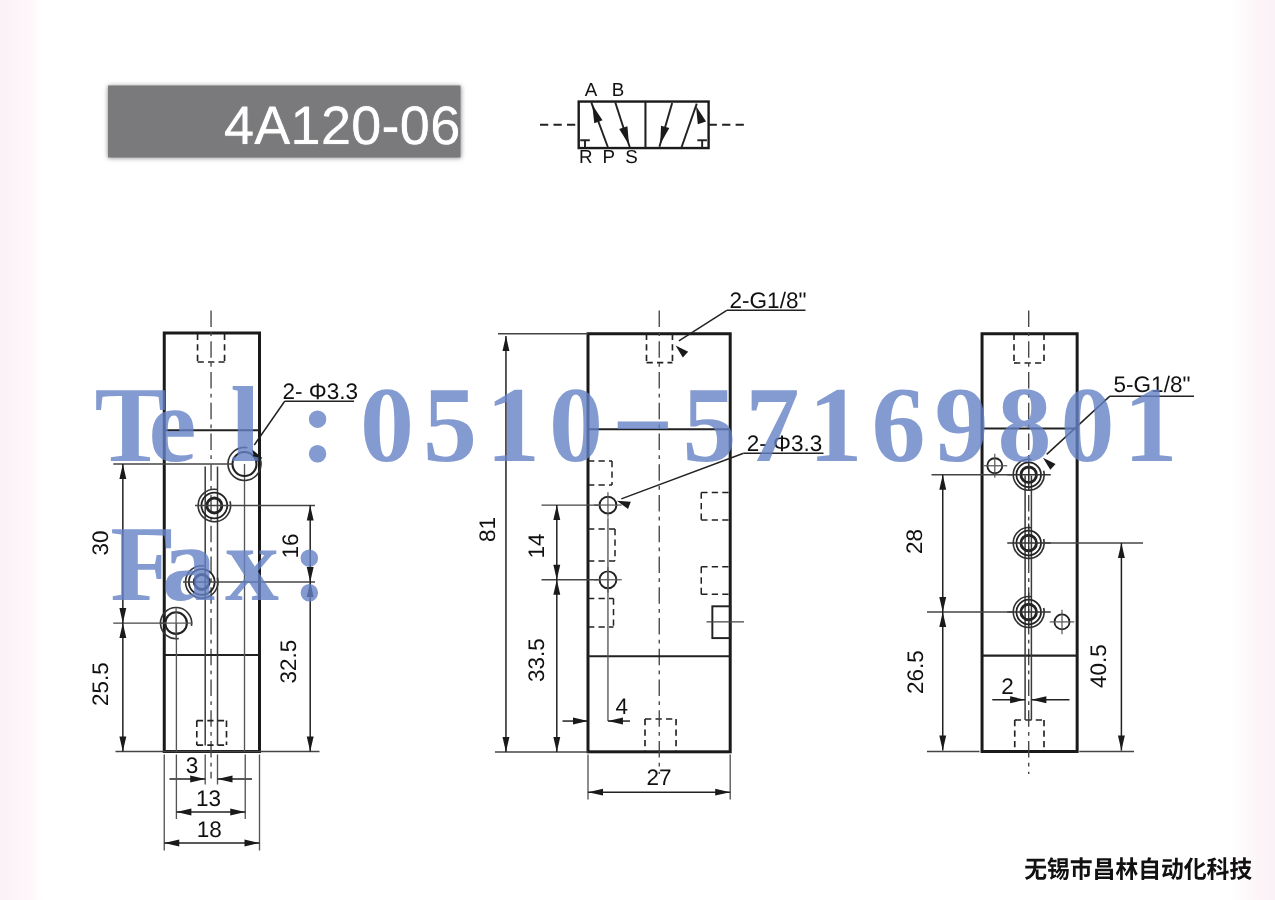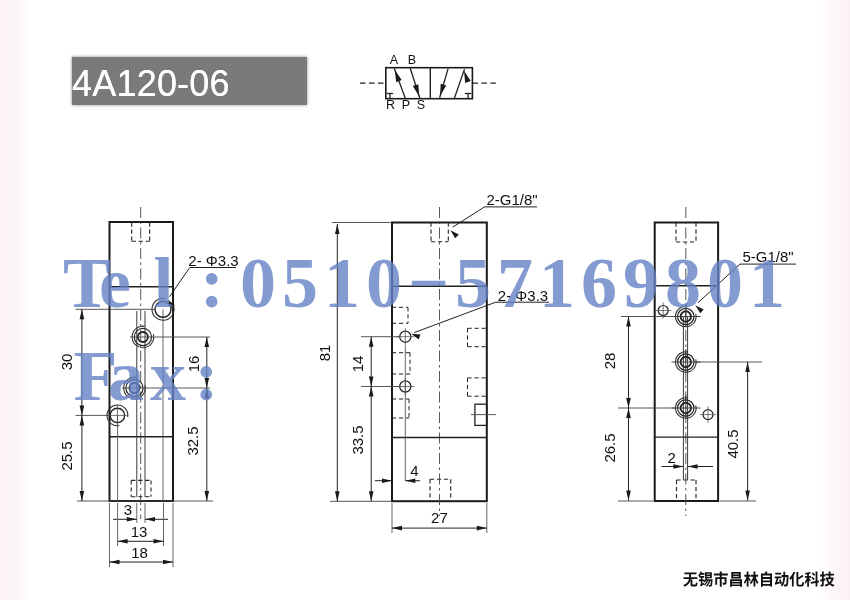--- a/index.html
+++ b/index.html
@@ -1,18 +1,18 @@
 <!DOCTYPE html>
 <html><head><meta charset="utf-8"><style>
 html,body{margin:0;padding:0;width:850px;height:600px;overflow:hidden;background:#fff}
 #page{position:relative;width:850px;height:600px;background:
 linear-gradient(90deg, #fbf1f6 0px, #fdf7fa 20px, #ffffff 28px, #ffffff 820px, #fdf6f9 836px, #fbf1f6 850px);}
 #tbox{position:absolute;left:72px;top:57px;width:235px;height:48px;background:#7a7a7c;
 box-shadow:0 0 3px rgba(122,122,124,.9);color:#fff;font-family:"Liberation Sans",sans-serif;
-font-size:36px;text-align:left;line-height:53px;letter-spacing:0.2px;text-shadow:0 0 0.6px #fff}
+font-size:36px;text-align:right;line-height:53px;letter-spacing:0.2px;text-shadow:0 0 0.6px #fff}
 .wm{position:absolute;font-family:"Liberation Serif",serif;font-size:72px;font-weight:bold;
 color:rgba(100,130,196,0.8);white-space:pre;letter-spacing:6.0px}
 </style></head><body>
 <div id="page">
 <svg width="850" height="600" viewBox="0 0 850 600" style="position:absolute;left:0;top:0">
       <rect x="385.8" y="67.7" width="86.6" height="31" fill="none" stroke="#1a1a1a" stroke-width="1.6"></rect>
       <line x1="430.3" y1="67.7" x2="430.3" y2="98.7" stroke="#222" stroke-width="1.4"></line>
       <line x1="360" y1="83.2" x2="385.8" y2="83.2" stroke="#222" stroke-width="1.3" stroke-dasharray="5.5,3.5"></line>
       <line x1="472.4" y1="83.2" x2="498" y2="83.2" stroke="#222" stroke-width="1.3" stroke-dasharray="5.5,3.5"></line>
       <text x="394" y="63.8" font-family="Liberation Sans, sans-serif" font-size="12.5" fill="#111" text-anchor="middle">A</text>

